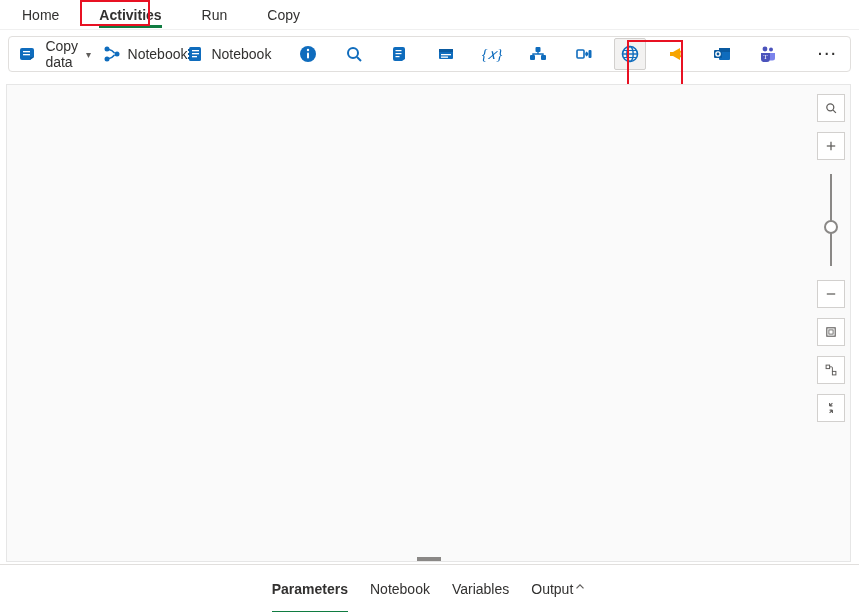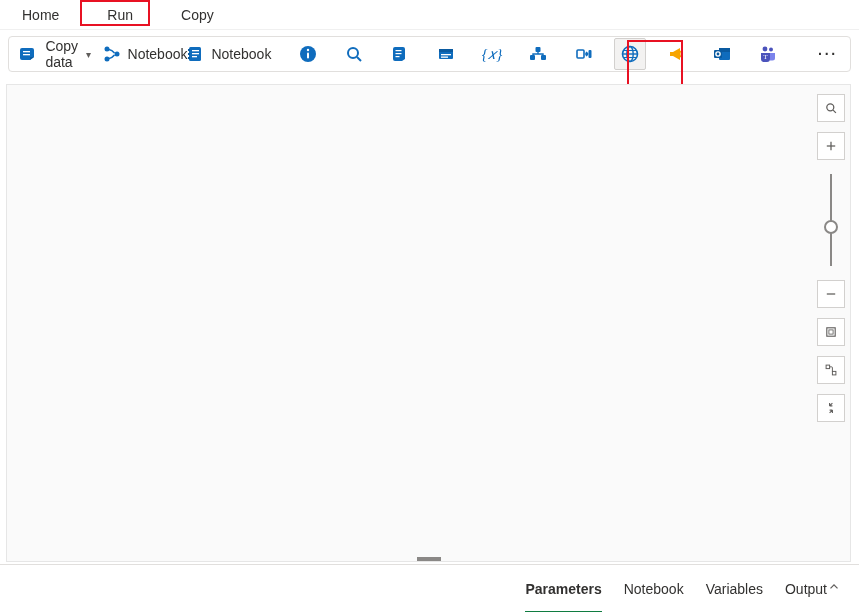--- a/index.html
+++ b/index.html
@@ -13,21 +13,21 @@
     height: 612px;
     overflow: hidden;
     position: relative;
   }
   
   .top-tabs {
     display: flex;
     align-items: center;
     height: 30px;
     padding: 0 6px;
-    gap: 16px;
+    gap: 8px;
     border-bottom: 1px solid #f0f0f0;
   }
   .top-tab {
     padding: 4px 16px;
     cursor: pointer;
     font-size: 14px;
     color: #323130;
     position: relative;
   }
   .top-tab.active {
@@ -147,21 +147,21 @@
   }
   
   .bottom-bar {
     position: absolute;
     left: 0; right: 0; bottom: 0;
     height: 48px;
     border-top: 1px solid #e1dfdd;
     display: flex;
     align-items: center;
     padding: 0 18px;
-    justify-content: flex-end;
+    justify-content: center;
     background: #fff;
   }
   .bottom-tabs { display: flex; gap: 22px; }
   .bottom-tab {
     padding: 6px 0;
     cursor: pointer;
     font-size: 14px;
     color: #323130;
     position: relative;
   }
@@ -176,20 +176,24 @@
     color: #605e5c;
     font-size: 14px;
     cursor: pointer;
   }
 </style>
 </head>
 <body>
 
 <div class="top-tabs">
   <div class="top-tab">Home</div>
+  <div class="top-tab active">
+    <span>Activities</span>
+    <span class="top-tab-underline"></span>
+  </div>
   <div class="top-tab">Run</div>
   <div class="top-tab">Copy</div>
 </div>
 <div class="red-box-tab" style="left:80px; top:0px; width:70px; height:26px;"></div>
 
 <div class="toolbar">
   <div class="tb-btn labeled">
     <span class="tb-icon">
       <svg width="20" height="20" viewBox="0 0 20 20">
           <path fill="#0f6cbd" d="M3 4h10a2 2 0 0 1 2 2v7l-4 3H3a2 2 0 0 1-2-2V6a2 2 0 0 1 2-2z"></path>

